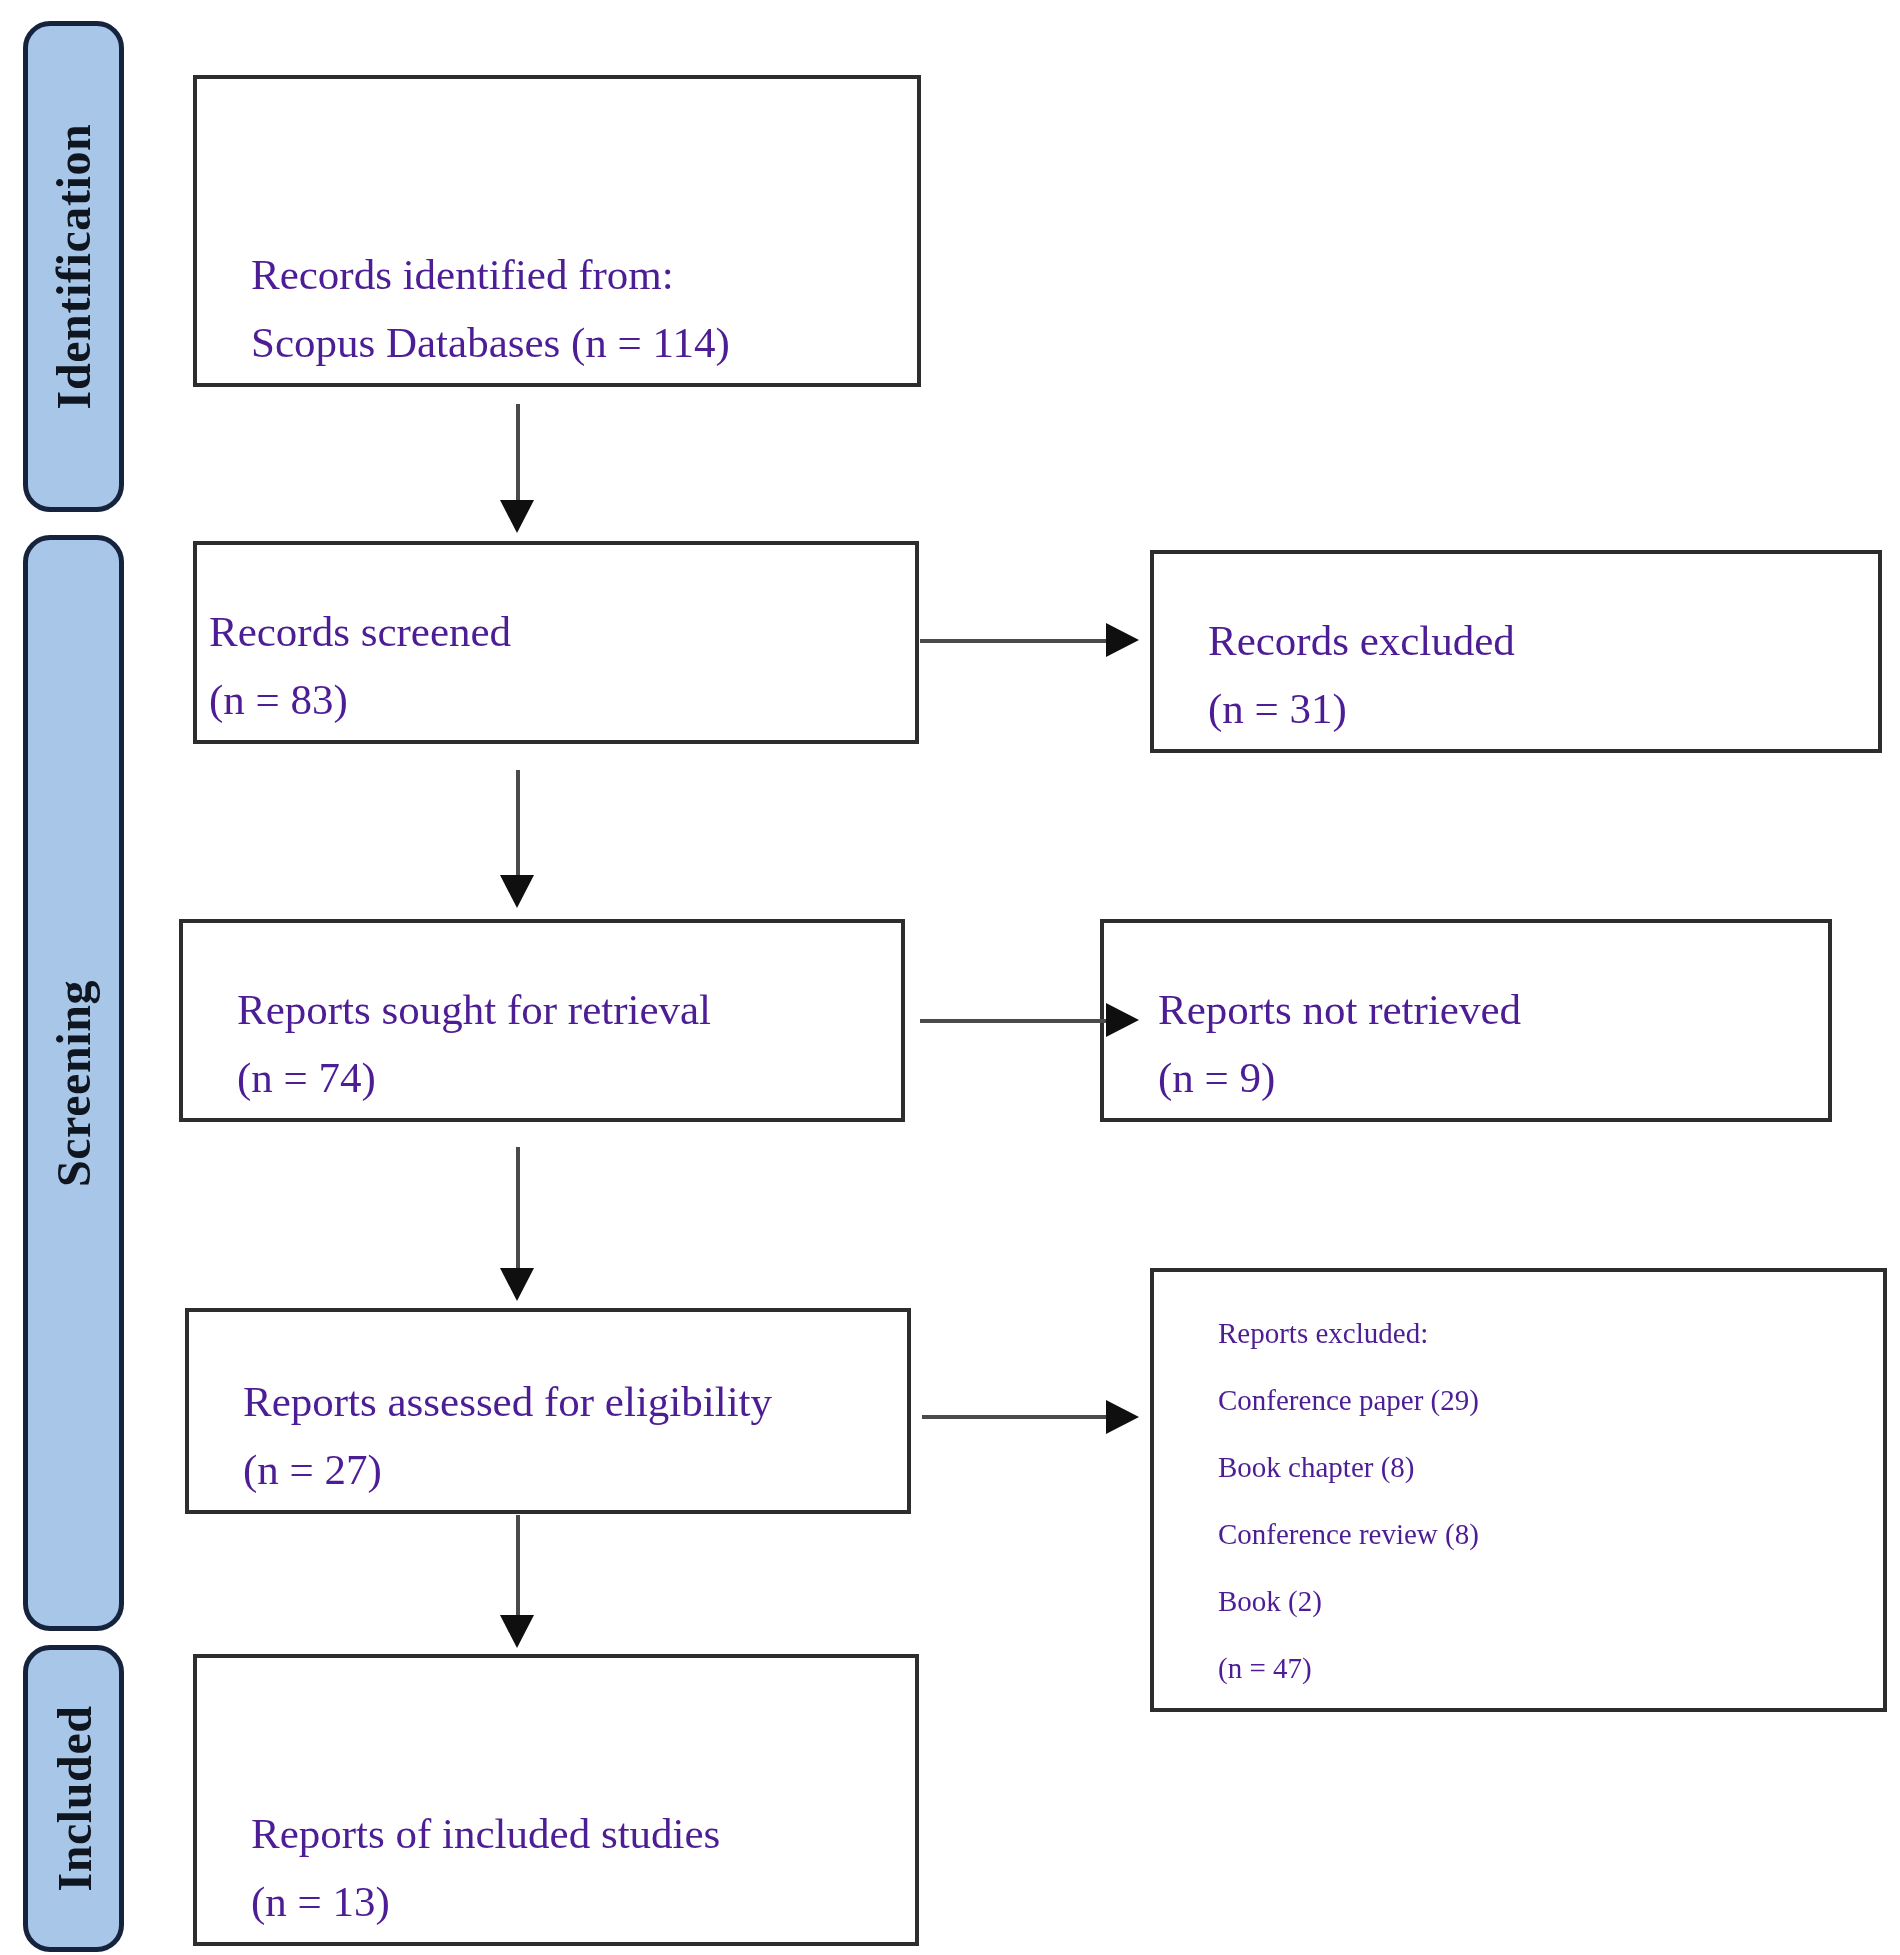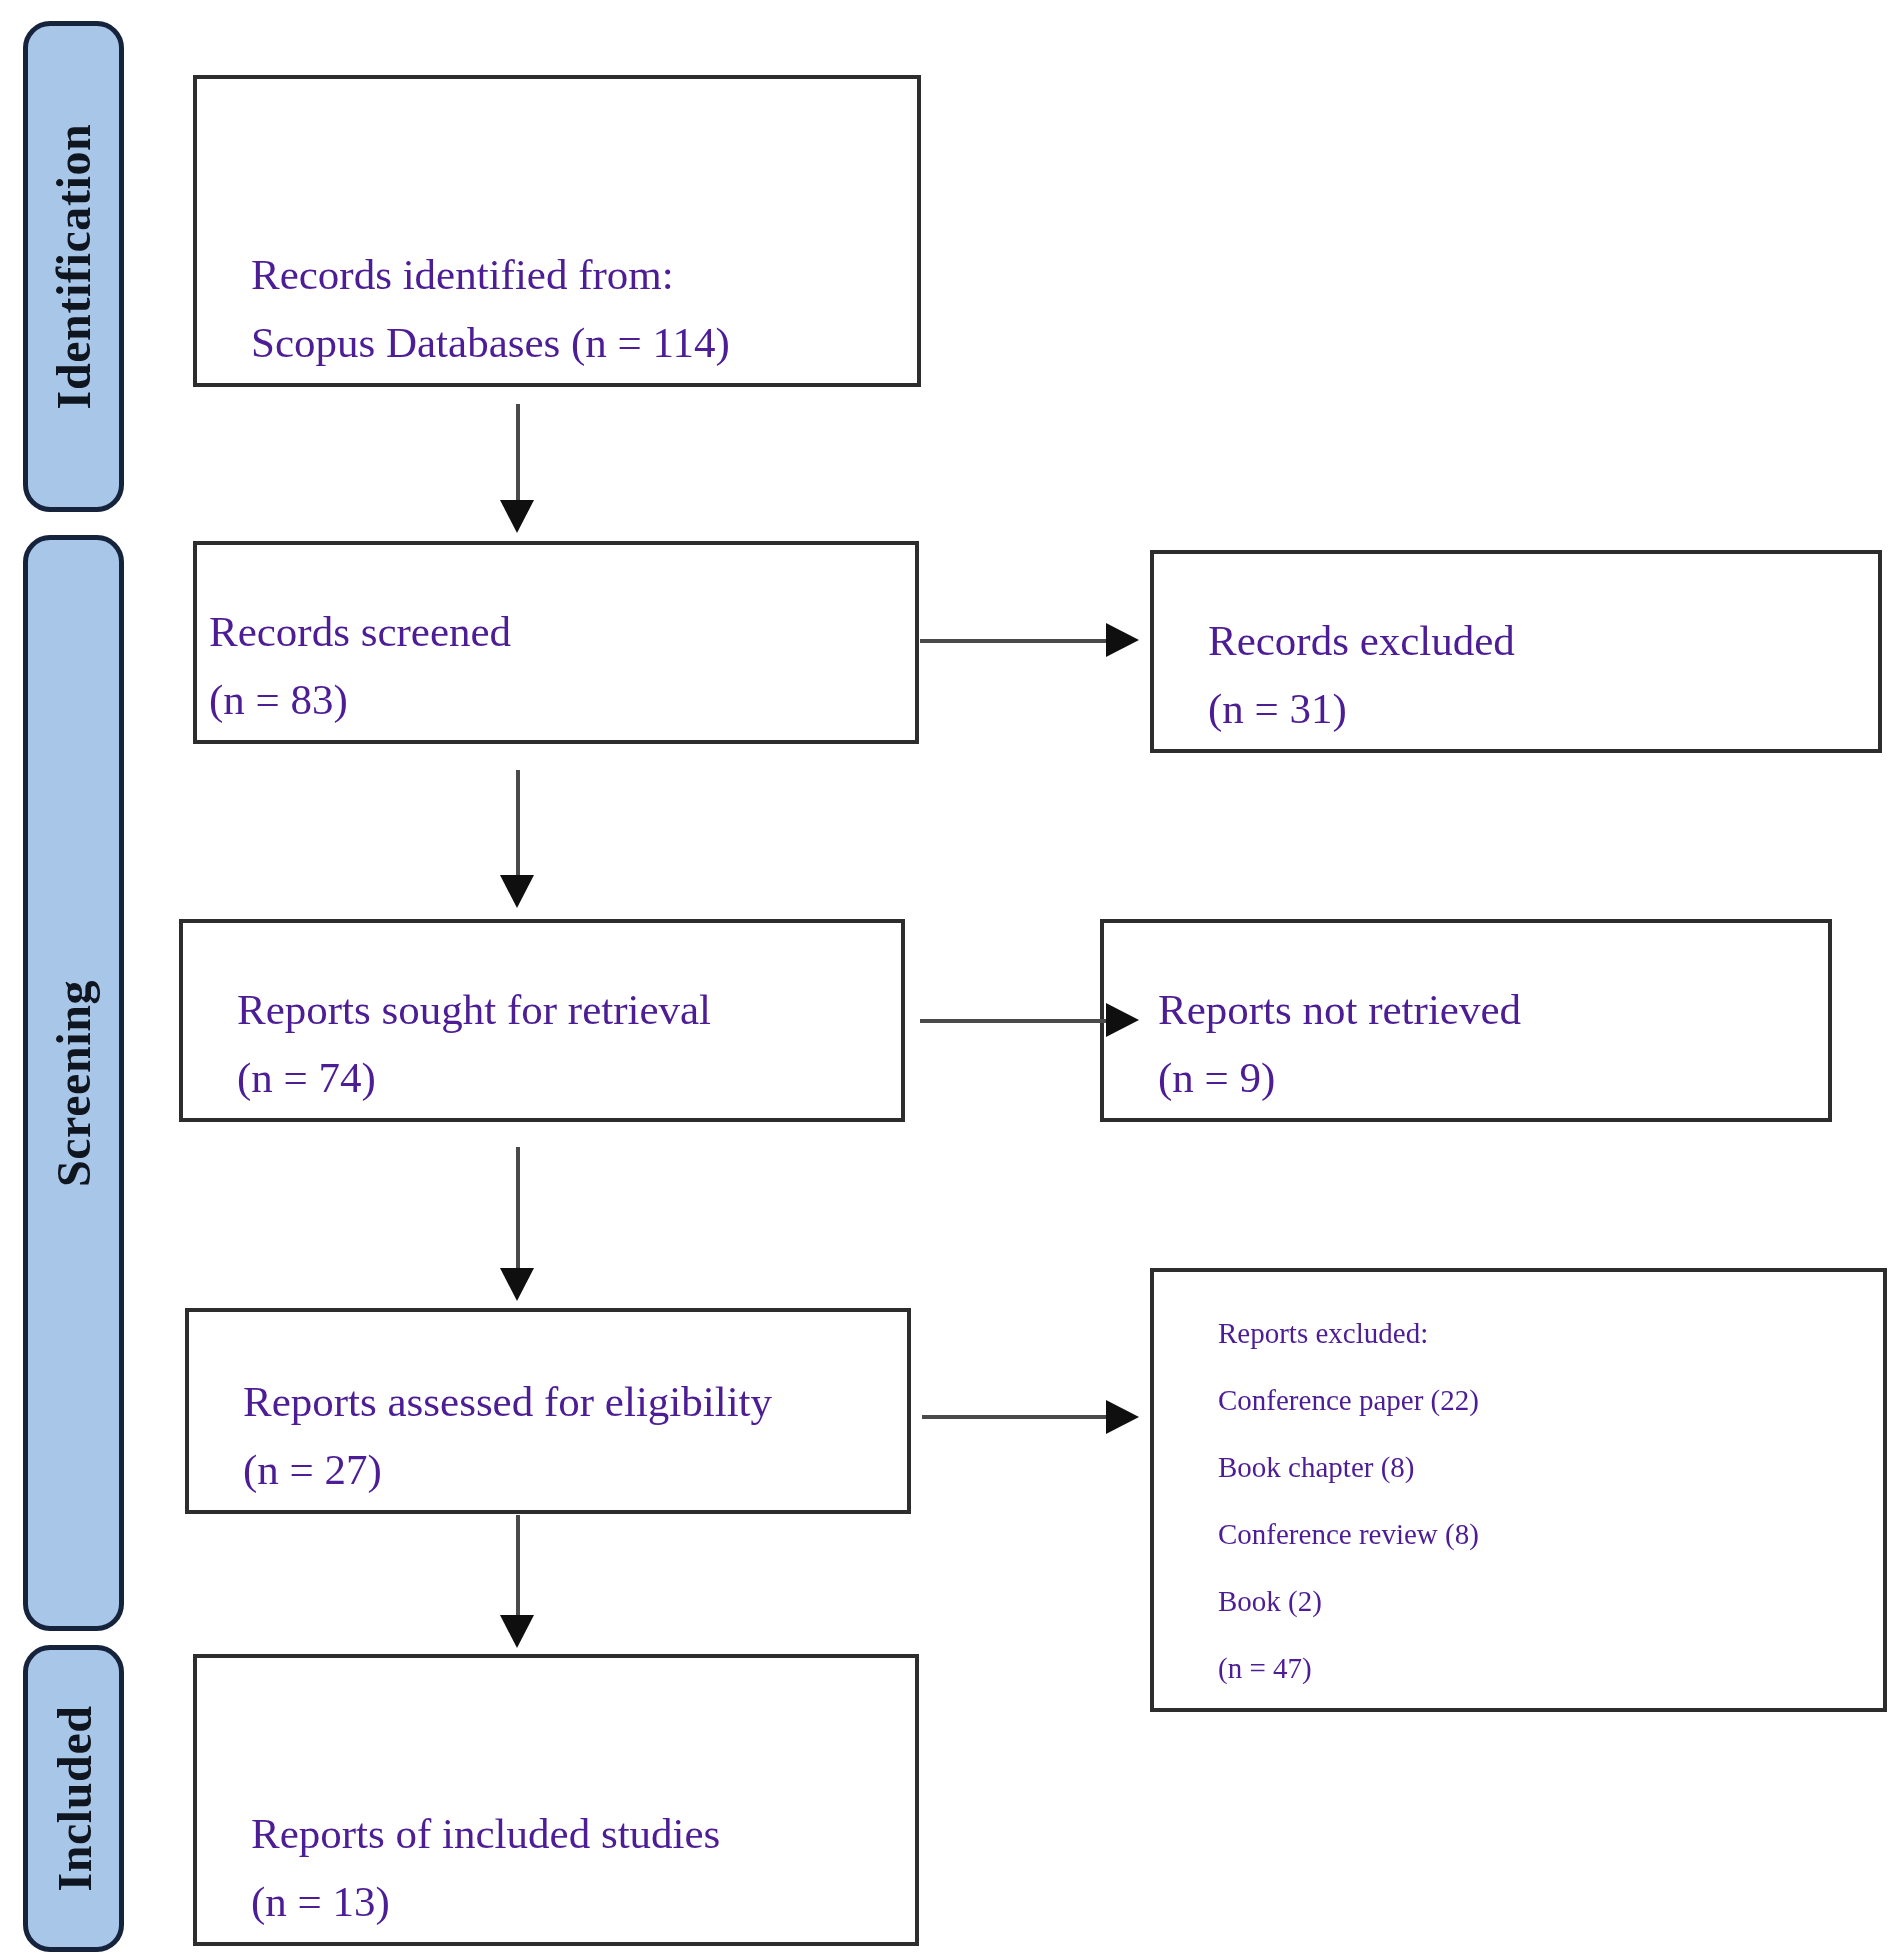--- a/index.html
+++ b/index.html
@@ -135,21 +135,21 @@
     <span class="ln">(n = 31)</span>
   </div>
 
   <div class="fbox" id="box-not-retrieved">
     <span class="ln">Reports not retrieved</span>
     <span class="ln">(n = 9)</span>
   </div>
 
   <div class="fbox" id="box-reports-excluded">
     <span class="ln">Reports excluded:</span>
-    <span class="ln">Conference paper (22)</span>
+    <span class="ln">Conference paper (29)</span>
     <span class="ln">Book chapter (8)</span>
     <span class="ln">Conference review (8)</span>
     <span class="ln">Book (2)</span>
     <span class="ln">(n = 47)</span>
   </div>
 
   <div class="arrow-v-line" style="left:516px; top:404px;  height:98px;"></div>
   <div class="arrow-v-head" style="left:500px; top:500px;"></div>
 
   <div class="arrow-v-line" style="left:516px; top:770px; height:108px;"></div>

